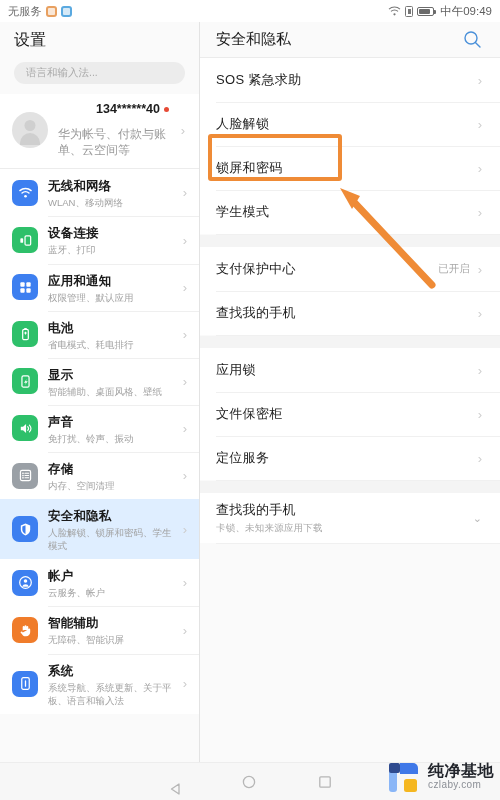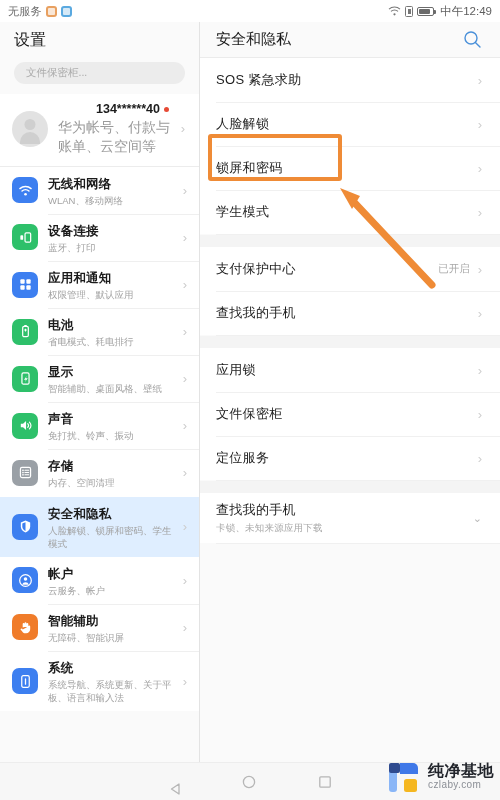--- a/index.html
+++ b/index.html
@@ -67,21 +67,21 @@
     content:""; position:absolute; left:50%; top:8px; transform:translateX(-50%);
     width:11px; height:11px; border-radius:50%; background:#cfcfcf;
   }
   .avatar::after {
     content:""; position:absolute; left:50%; bottom:3px; transform:translateX(-50%);
     width:20px; height:12px; border-radius:10px 10px 0 0; background:#cfcfcf;
   }
   .acct-text { flex: 1; min-width: 0; }
   .acct-id { font-size: 12.5px; color: #1c1c1c; font-weight: 600; display: flex; align-items: center; gap: 4px; margin-left: 38px; }
   .red-dot { width: 5px; height: 5px; border-radius: 50%; background: #e64a35; display: inline-block; }
-  .acct-sub { font-size: 14px; color: #9a9a9a; line-height: 1.35; margin-top: 2px; }
+  .acct-sub { font-size: 12px; color: #9a9a9a; line-height: 1.35; margin-top: 10px; }
 
   
   .side-list { background: #ffffff; }
   .side-item {
     display: flex; align-items: center; gap: 10px; padding: 7px 8px 7px 12px;
     position: relative; background: #ffffff; min-height: 44px;
   }
   .side-item.selected { background: #dfeeff; }
   .side-item + .side-item::before {
     content: ""; position: absolute; left: 48px; right: 0; top: 0; height: 1px; background: #efefef;
@@ -167,32 +167,32 @@
         <svg width="13" height="10" viewBox="0 0 13 10">
             <path d="M1 3.2 A8 8 0 0 1 12 3.2" stroke="#777" stroke-width="1.1" fill="none"></path>
             <path d="M3 5.4 A5 5 0 0 1 10 5.4" stroke="#777" stroke-width="1.1" fill="none"></path>
             <circle cx="6.5" cy="8.3" r="1.1" fill="#777"></circle>
           </svg>
       </span>
       <span class="sim-ico"></span>
       <span class="batt">
           <i></i>
         </span>
-      <span class="clock">中午12:49</span>
+      <span class="clock">中午09:49</span>
     </div>
   </div>
 
   <div class="panes">
 
     <div class="left-pane">
       <div class="left-title">设置</div>
 
       <div class="search-wrap">
         <div class="search-pill">
-          <span>文件保密柜...</span>
+          <span>语言和输入法...</span>
         </div>
       </div>
 
       <div class="account">
         <div class="avatar"></div>
         <div class="acct-text">
           <div class="acct-id">
             <span>134******40</span>
             <span class="red-dot"></span>
           </div>

